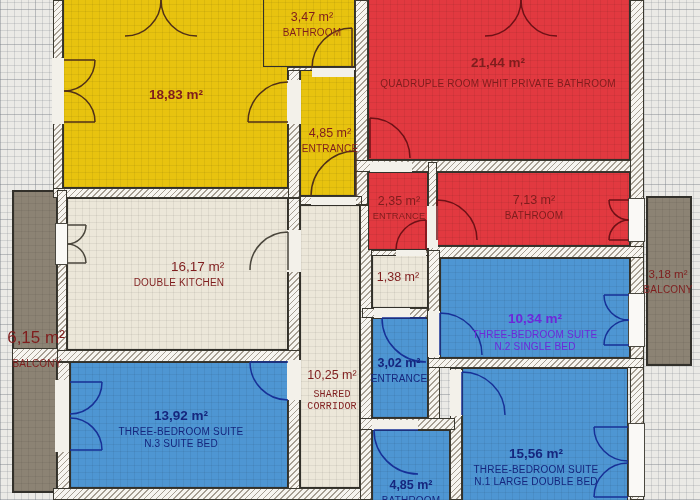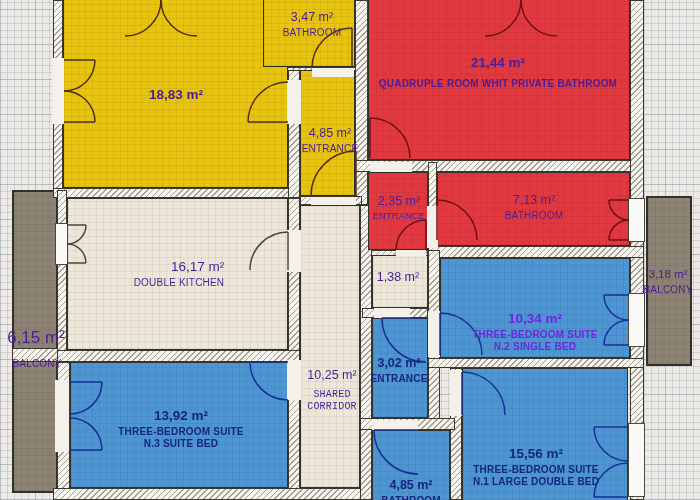--- a/index.html
+++ b/index.html
@@ -16,25 +16,25 @@
   .room{position:absolute;border:1.5px solid #32302a;
     background-image:
       repeating-linear-gradient(0deg, rgba(0,0,0,.06) 0 1px, transparent 1px 7px),
       repeating-linear-gradient(90deg, rgba(0,0,0,.06) 0 1px, transparent 1px 7px);}
   .wall{position:absolute;background-color:#f7f5f0;border:1px solid #3a382f;
     background-image:repeating-linear-gradient(135deg, transparent 0 3px, #a79f93 3px 4.2px);}
   .window{position:absolute;background:#faf9f6;border:1px solid #4a4840;}
   .opening{position:absolute;background:#f3f1ea;}
   .arcs{position:absolute;left:0;top:0;}
   .lbl{position:absolute;transform:translate(-50%,-50%);text-align:center;
-       color:#4c1d95;line-height:1.18;white-space:nowrap;}
+       color:#7f1d1d;line-height:1.18;white-space:nowrap;}
   .lbl .area{font-size:12.5px;margin-bottom:2px;}
   .lbl .area.big{font-size:13.5px;font-weight:600;}
   .lbl .nm{font-size:10px;letter-spacing:.2px;}
-  .lbl .nm.bold{font-weight:bold;}
+  .lbl .nm.bold{font-weight:normal;}
   .lbl.navy{font-weight:bold;}
   .lbl .wrap{white-space:normal;width:70px;margin:0 auto;font-family:Liberation Mono, monospace;}
 </style>
 </head>
 <body>
 
 <div class="plan">
   <div class="bg-grid"></div>
 
   <div class="room" style="left: 12px; top: 190px; width: 46px; height: 303px; border-width: 2px; background-color: rgb(140, 131, 116);"></div>

